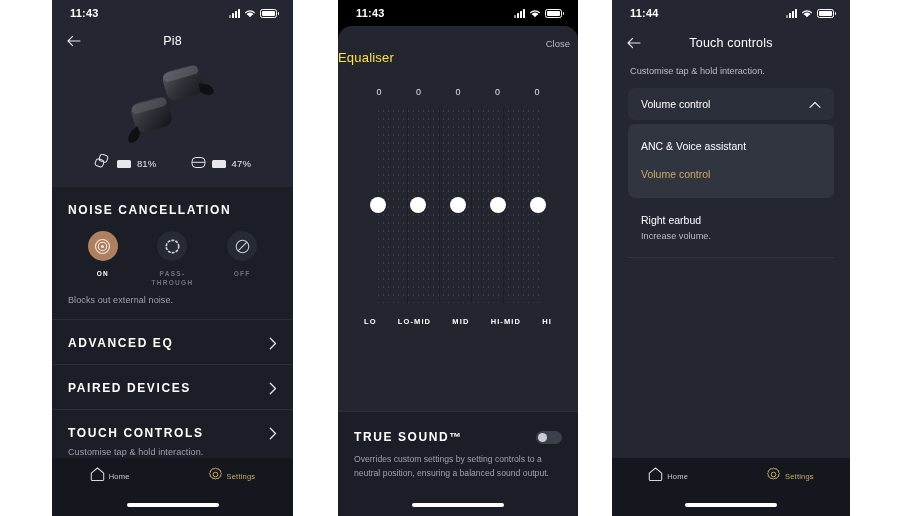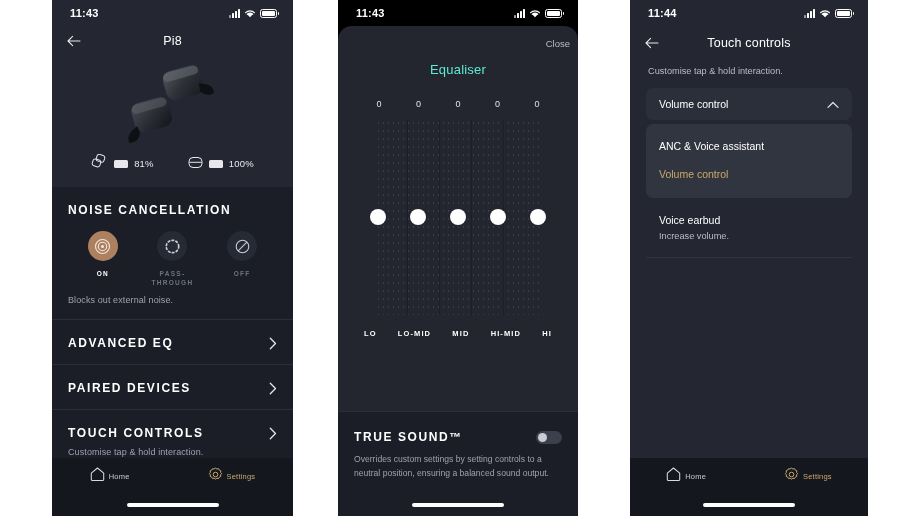--- a/index.html
+++ b/index.html
@@ -18,21 +18,21 @@
   
   .phone {
     position: absolute;
     top: 0;
     height: 516px;
     background: #242732;
     overflow: hidden;
   }
   #phone-1 { left: 52px;  width: 241px; }
   #phone-2 { left: 338px; width: 240px; background:#000000; }
-  #phone-3 { left: 630px; width: 238px; }
+  #phone-3 { left: 612px; width: 238px; }
 
   
   .statusbar {
     height: 26px;
     display: flex;
     align-items: center;
     justify-content: space-between;
     padding: 0 16px 0 18px;
     position: relative;
     z-index: 5;
@@ -169,22 +169,22 @@
     position: absolute;
     left: 0; right: 0; top: 26px; bottom: 0;
     background: #23262f;
     border-radius: 14px 14px 0 0;
   }
   .sheet-close {
     position: absolute; right: 8px; top: 12px;
     color: #b9bcc5; font-size: 9.5px;
   }
   .eq-title {
-    text-align: center; color:#5eead4;
-    font-size: 13px; padding-top: 36px; letter-spacing: 0.2px;
+    text-align: left; color:#fde047;
+    font-size: 13px; padding-top: 24px; letter-spacing: 0.2px;
   }
   .eq-values {
     display:flex; justify-content: space-between;
     padding: 22px 34px 0 34px;
   }
   .eq-values span { color:#dfe1e7; font-size: 9px; width: 14px; text-align:center; }
 
   .eq-grid {
     position: relative;
     margin: 10px 38px 0 38px;
@@ -347,21 +347,21 @@
         <span class="pct">81%</span>
       </div>
       <div class="batt-item">
         <span>
           <svg width="15" height="13" viewBox="0 0 15 13">
               <rect x="1" y="1.5" width="13" height="10" rx="4" stroke="#e8e8ec" stroke-width="1" fill="none"></rect>
               <path d="M1.2 6.3h12.6" stroke="#e8e8ec" stroke-width="1"></path>
             </svg>
         </span>
         <span class="mini-batt"></span>
-        <span class="pct">100%</span>
+        <span class="pct">47%</span>
       </div>
     </div>
 
     <div class="card">
       <div class="section-label">NOISE CANCELLATION</div>
       <div class="nc-modes">
 
         <div class="nc-mode">
           <span class="nc-circle active">
             <svg width="17" height="17" viewBox="0 0 17 17">
@@ -566,21 +566,21 @@
           </svg>
       </span>
     </div>
 
     <div class="dropdown">
       <div class="dd-item">ANC &amp; Voice assistant</div>
       <div class="dd-item selected">Volume control</div>
     </div>
 
     <div class="earbud-card">
-      <div class="earbud-title">Voice earbud</div>
+      <div class="earbud-title">Right earbud</div>
       <div class="earbud-sub">Increase volume.</div>
     </div>
 
     <div class="bottom-nav">
       <div class="nav-item">
         <span>
           <svg width="15" height="14" viewBox="0 0 15 14">
               <path d="M1.3 6.1 L7.5 1 L13.7 6.1 V12.6 a0.9 0.9 0 0 1 -0.9 0.9 H2.2 a0.9 0.9 0 0 1 -0.9 -0.9 Z" stroke="#d6d9e0" stroke-width="1.05" fill="none" stroke-linejoin="round"></path>
             </svg>
         </span>

